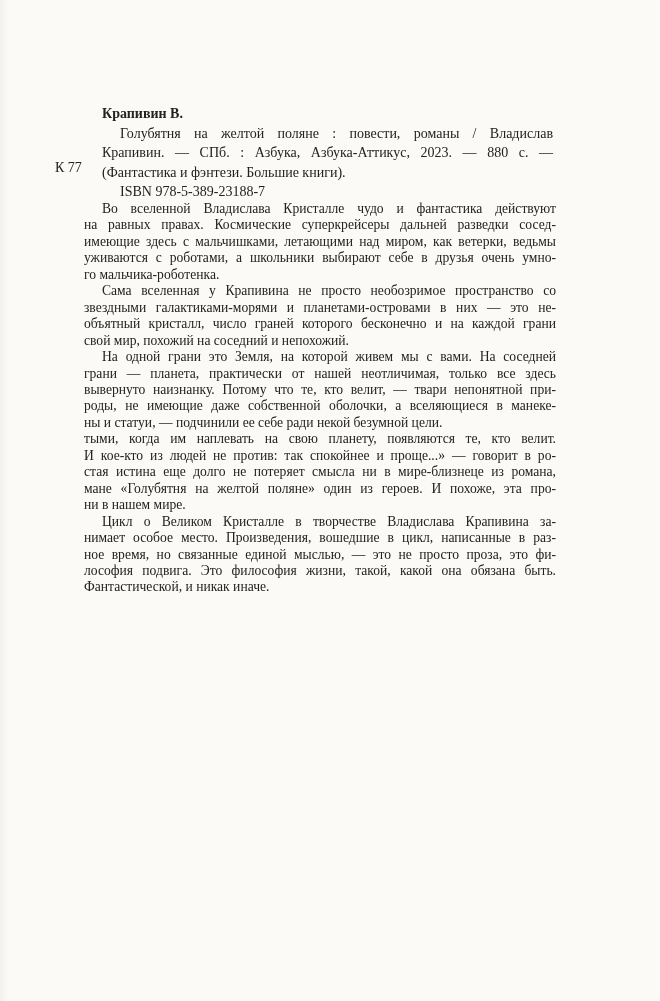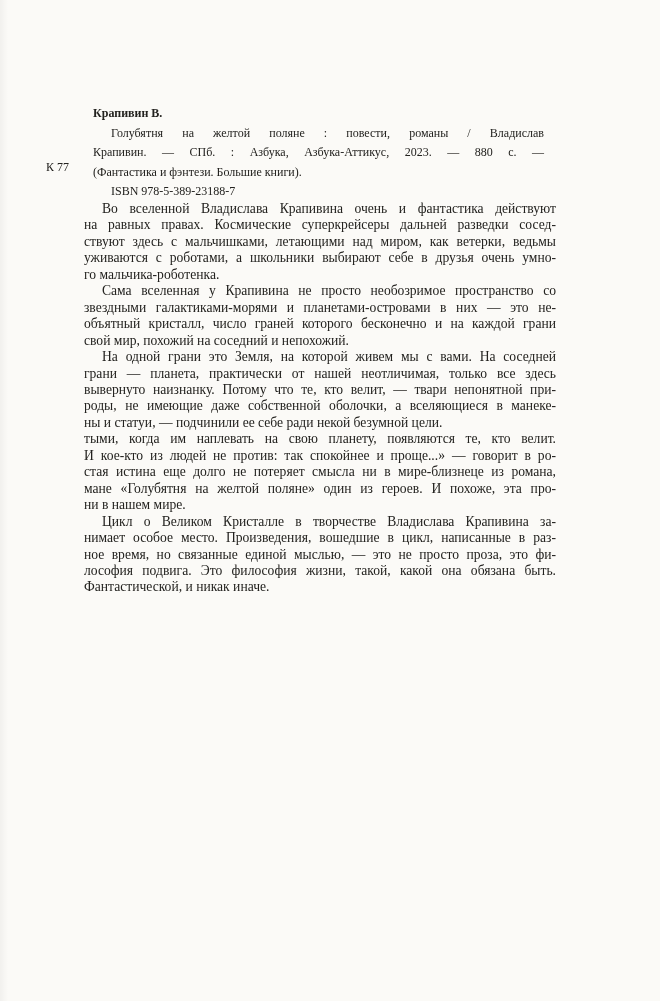--- a/index.html
+++ b/index.html
@@ -23,24 +23,24 @@
     position: absolute;
     left: 0; top: 0; bottom: 0;
     width: 8px;
     background: linear-gradient(to right, rgba(0,0,0,0.04), rgba(0,0,0,0));
     pointer-events: none;
   }
 
   
   .card {
     position: absolute;
-    left: 93px;
+    left: 102px;
     top: 104px;
     width: 451px;
-    font-size: 12px;
+    font-size: 14px;
     line-height: 19.5px;
   }
   .card .author {
     font-weight: bold;
   }
   .card .code {
     position: absolute;
     left: -47px;
     top: 19.5px;
     white-space: nowrap;
@@ -104,23 +104,23 @@
     <div id="card-desc">
         <div class="card-line first">Голубятня на желтой поляне : повести, романы / Владислав</div>
         <div class="card-line">Крапивин. — СПб. : Азбука, Азбука-Аттикус, 2023. — 880 с. —</div>
         <div class="card-line last">(Фантастика и фэнтези. Большие книги).</div>
       </div>
     <div class="isbn">ISBN 978-5-389-23188-7</div>
   </div>
 
   <div class="annotation" id="annotation">
       <div class="para">
-        <div class="pline first">Во вселенной Владислава Крапивина очень и фантастика действуют</div>
+        <div class="pline first">Во вселенной Владислава Кристалле чудо и фантастика действуют</div>
         <div class="pline">на равных правах. Космические суперкрейсеры дальней разведки сосед-</div>
-        <div class="pline">ствуют здесь с мальчишками, летающими над миром, как ветерки, ведьмы</div>
+        <div class="pline">имеющие здесь с мальчишками, летающими над миром, как ветерки, ведьмы</div>
         <div class="pline">уживаются с роботами, а школьники выбирают себе в друзья очень умно-</div>
         <div class="pline last">го мальчика-роботенка.</div>
       </div>
       <div class="para">
         <div class="pline first">Сама вселенная у Крапивина не просто необозримое пространство со</div>
         <div class="pline">звездными галактиками-морями и планетами-островами в них — это не-</div>
         <div class="pline">объятный кристалл, число граней которого бесконечно и на каждой грани</div>
         <div class="pline last">свой мир, похожий на соседний и непохожий.</div>
       </div>
       <div class="para">

